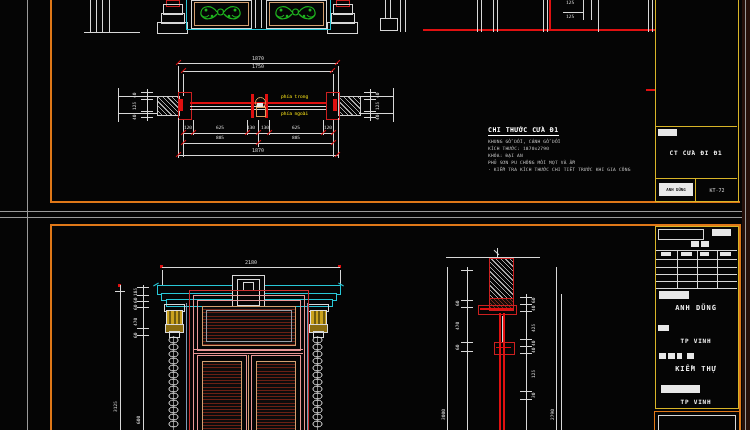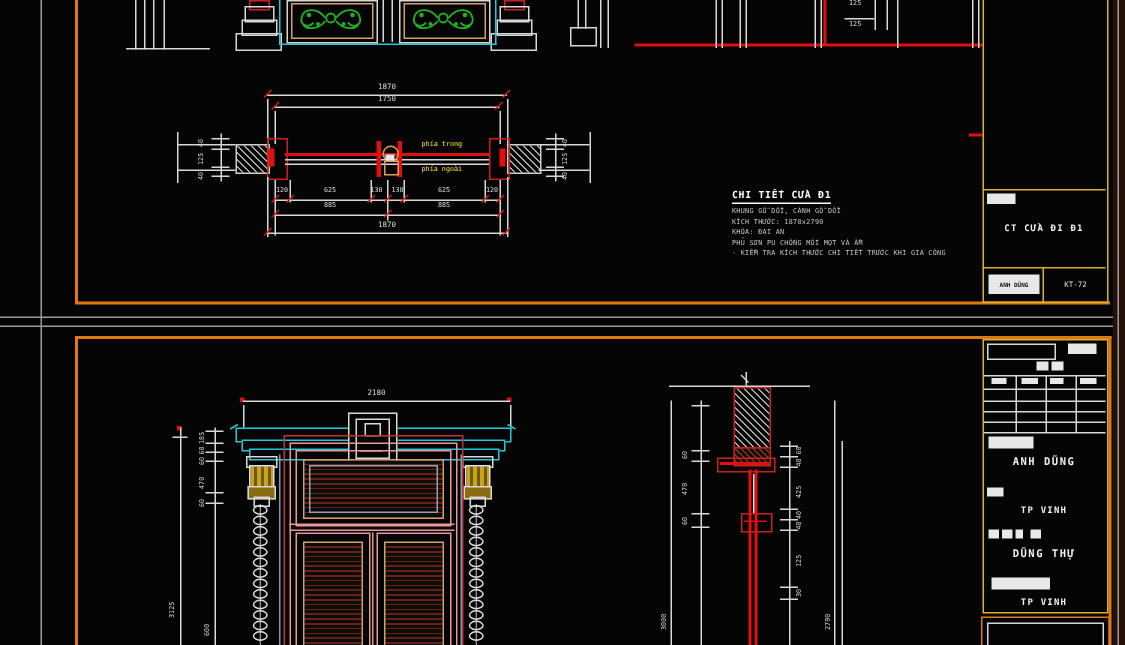--- a/index.html
+++ b/index.html
@@ -247,21 +247,21 @@
       <div class="t4 tc" style="left:220px;top:136px">885</div>
       <div class="t4 tc" style="left:296px;top:136px">885</div>
 
       <div class="abs w" style="left:178px;top:155px;width:160px;height:1px"></div>
       <div class="tk" style="left:175px;top:154px"></div>
         <div class="tk" style="left:334px;top:154px"></div>
       <div class="t5 tc" style="left:258px;top:148px">1870</div>
     </div>
 
     <div>
-      <div class="note-title" style="left:488px;top:126px">CHI TIẾT CỬA Đ1</div>
+      <div class="note-title" style="left:488px;top:126px">CHI THƯỚC CỬA Đ1</div>
       <div class="note-line" style="left:488px;top:139px">KHUNG GỖ DỔI, CÁNH GỖ DỔI</div>
       <div class="note-line" style="left:488px;top:146px">KÍCH THƯỚC: 1870x2790</div>
       <div class="note-line" style="left:488px;top:153px">KHÓA: ĐẠI AN</div>
       <div class="note-line" style="left:488px;top:160px">PHỦ SƠN PU CHỐNG MỐI MỌT VÀ ẨM</div>
       <div class="note-line" style="left:488px;top:167px">· KIỂM TRA KÍCH THƯỚC CHI TIẾT TRƯỚC KHI GIA CÔNG</div>
     </div>
 
     <div>
       <div class="abs by" style="left:655px;top:-2px;width:82px;height:202px"></div>
       <div class="abs y" style="left:655px;top:126px;width:82px;height:1px"></div>
@@ -462,21 +462,21 @@
         <div class="abs fillw" style="left:720px;top:252px;width:11px;height:4px"></div>
       </div>
       <div class="abs fillw" style="left:659px;top:291px;width:30px;height:8px"></div>
       <div class="tb-big" style="left:696px;top:304px">ANH DŨNG</div>
       <div class="abs fillw" style="left:658px;top:325px;width:11px;height:6px"></div>
       <div class="tb-med" style="left:696px;top:337px">TP VINH</div>
       <div class="abs fillw" style="left:659px;top:353px;width:7px;height:6px"></div>
       <div class="abs fillw" style="left:668px;top:353px;width:7px;height:6px"></div>
       <div class="abs fillw" style="left:677px;top:353px;width:5px;height:6px"></div>
       <div class="abs fillw" style="left:687px;top:353px;width:7px;height:6px"></div>
-      <div class="tb-big" style="left:696px;top:365px">DŨNG THỰ</div>
+      <div class="tb-big" style="left:696px;top:365px">KIỂM THỰ</div>
       <div class="abs fillw" style="left:661px;top:385px;width:39px;height:8px"></div>
       <div class="tb-med" style="left:696px;top:398px">TP VINH</div>
       <div class="abs bo" style="left:654px;top:411px;width:84px;height:25px"></div>
       <div class="abs bw" style="left:658px;top:415px;width:76px;height:21px"></div>
     </div>
   </div>
 
 </div>
 
 </body></html>

